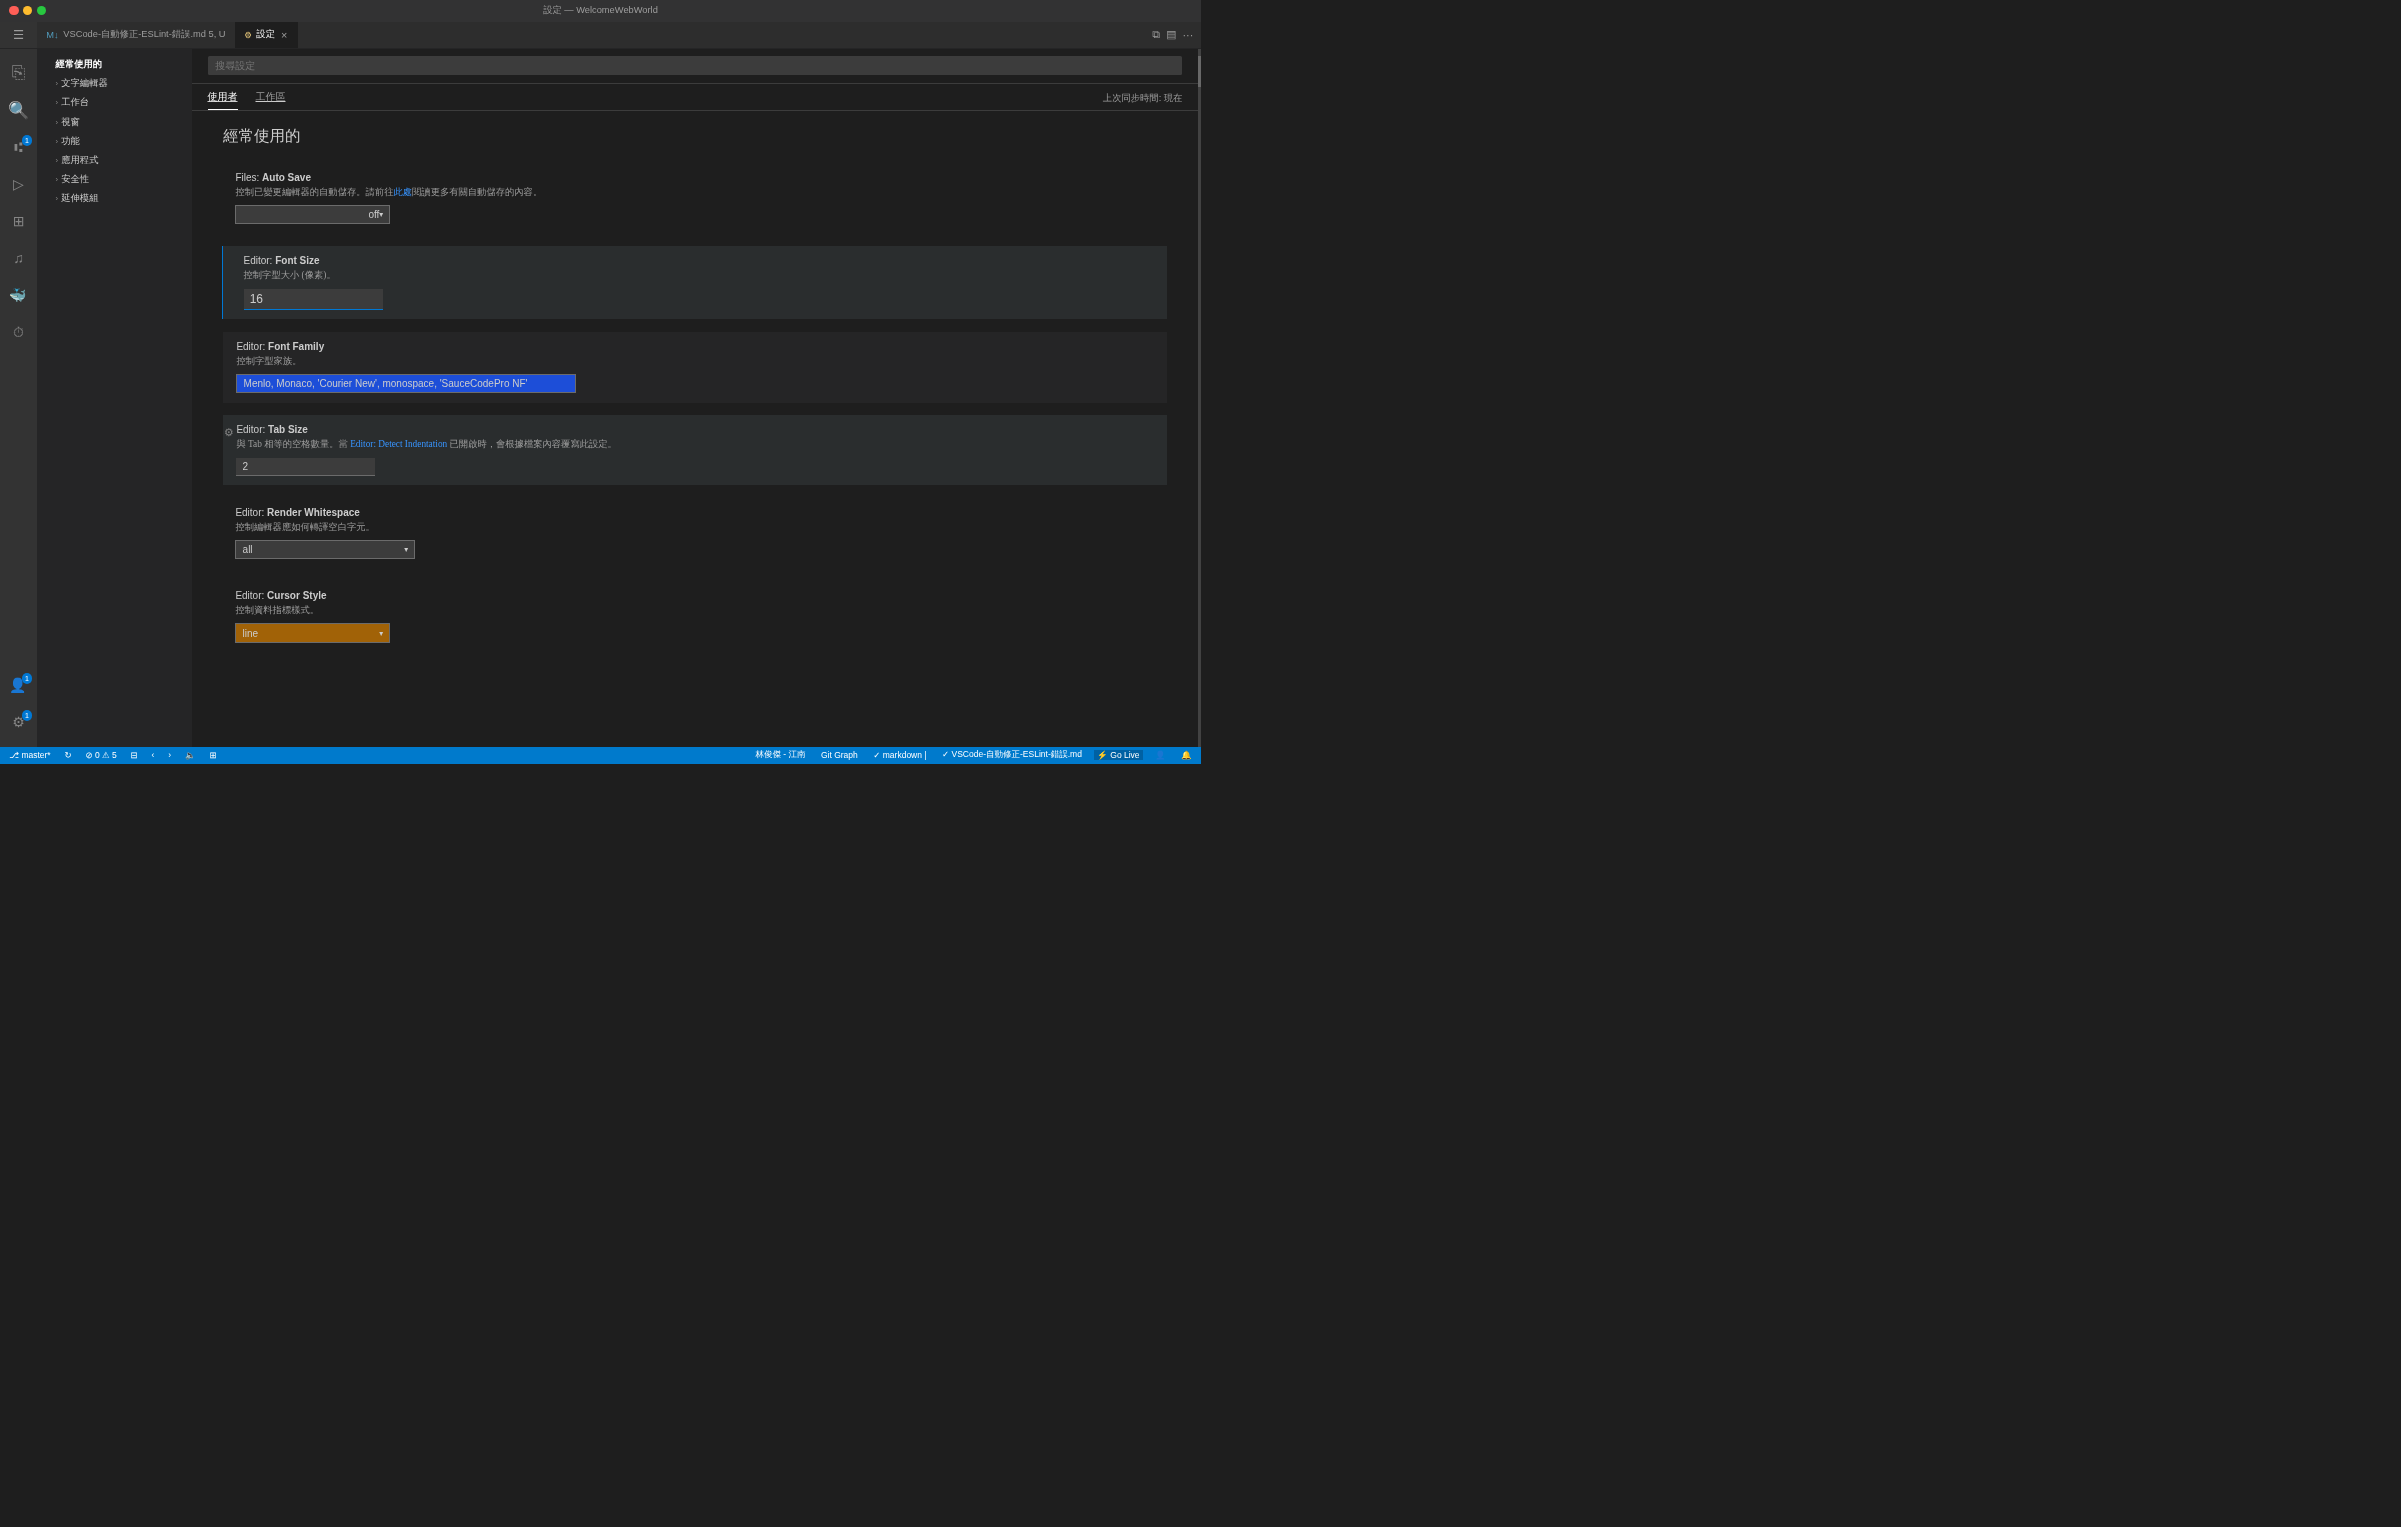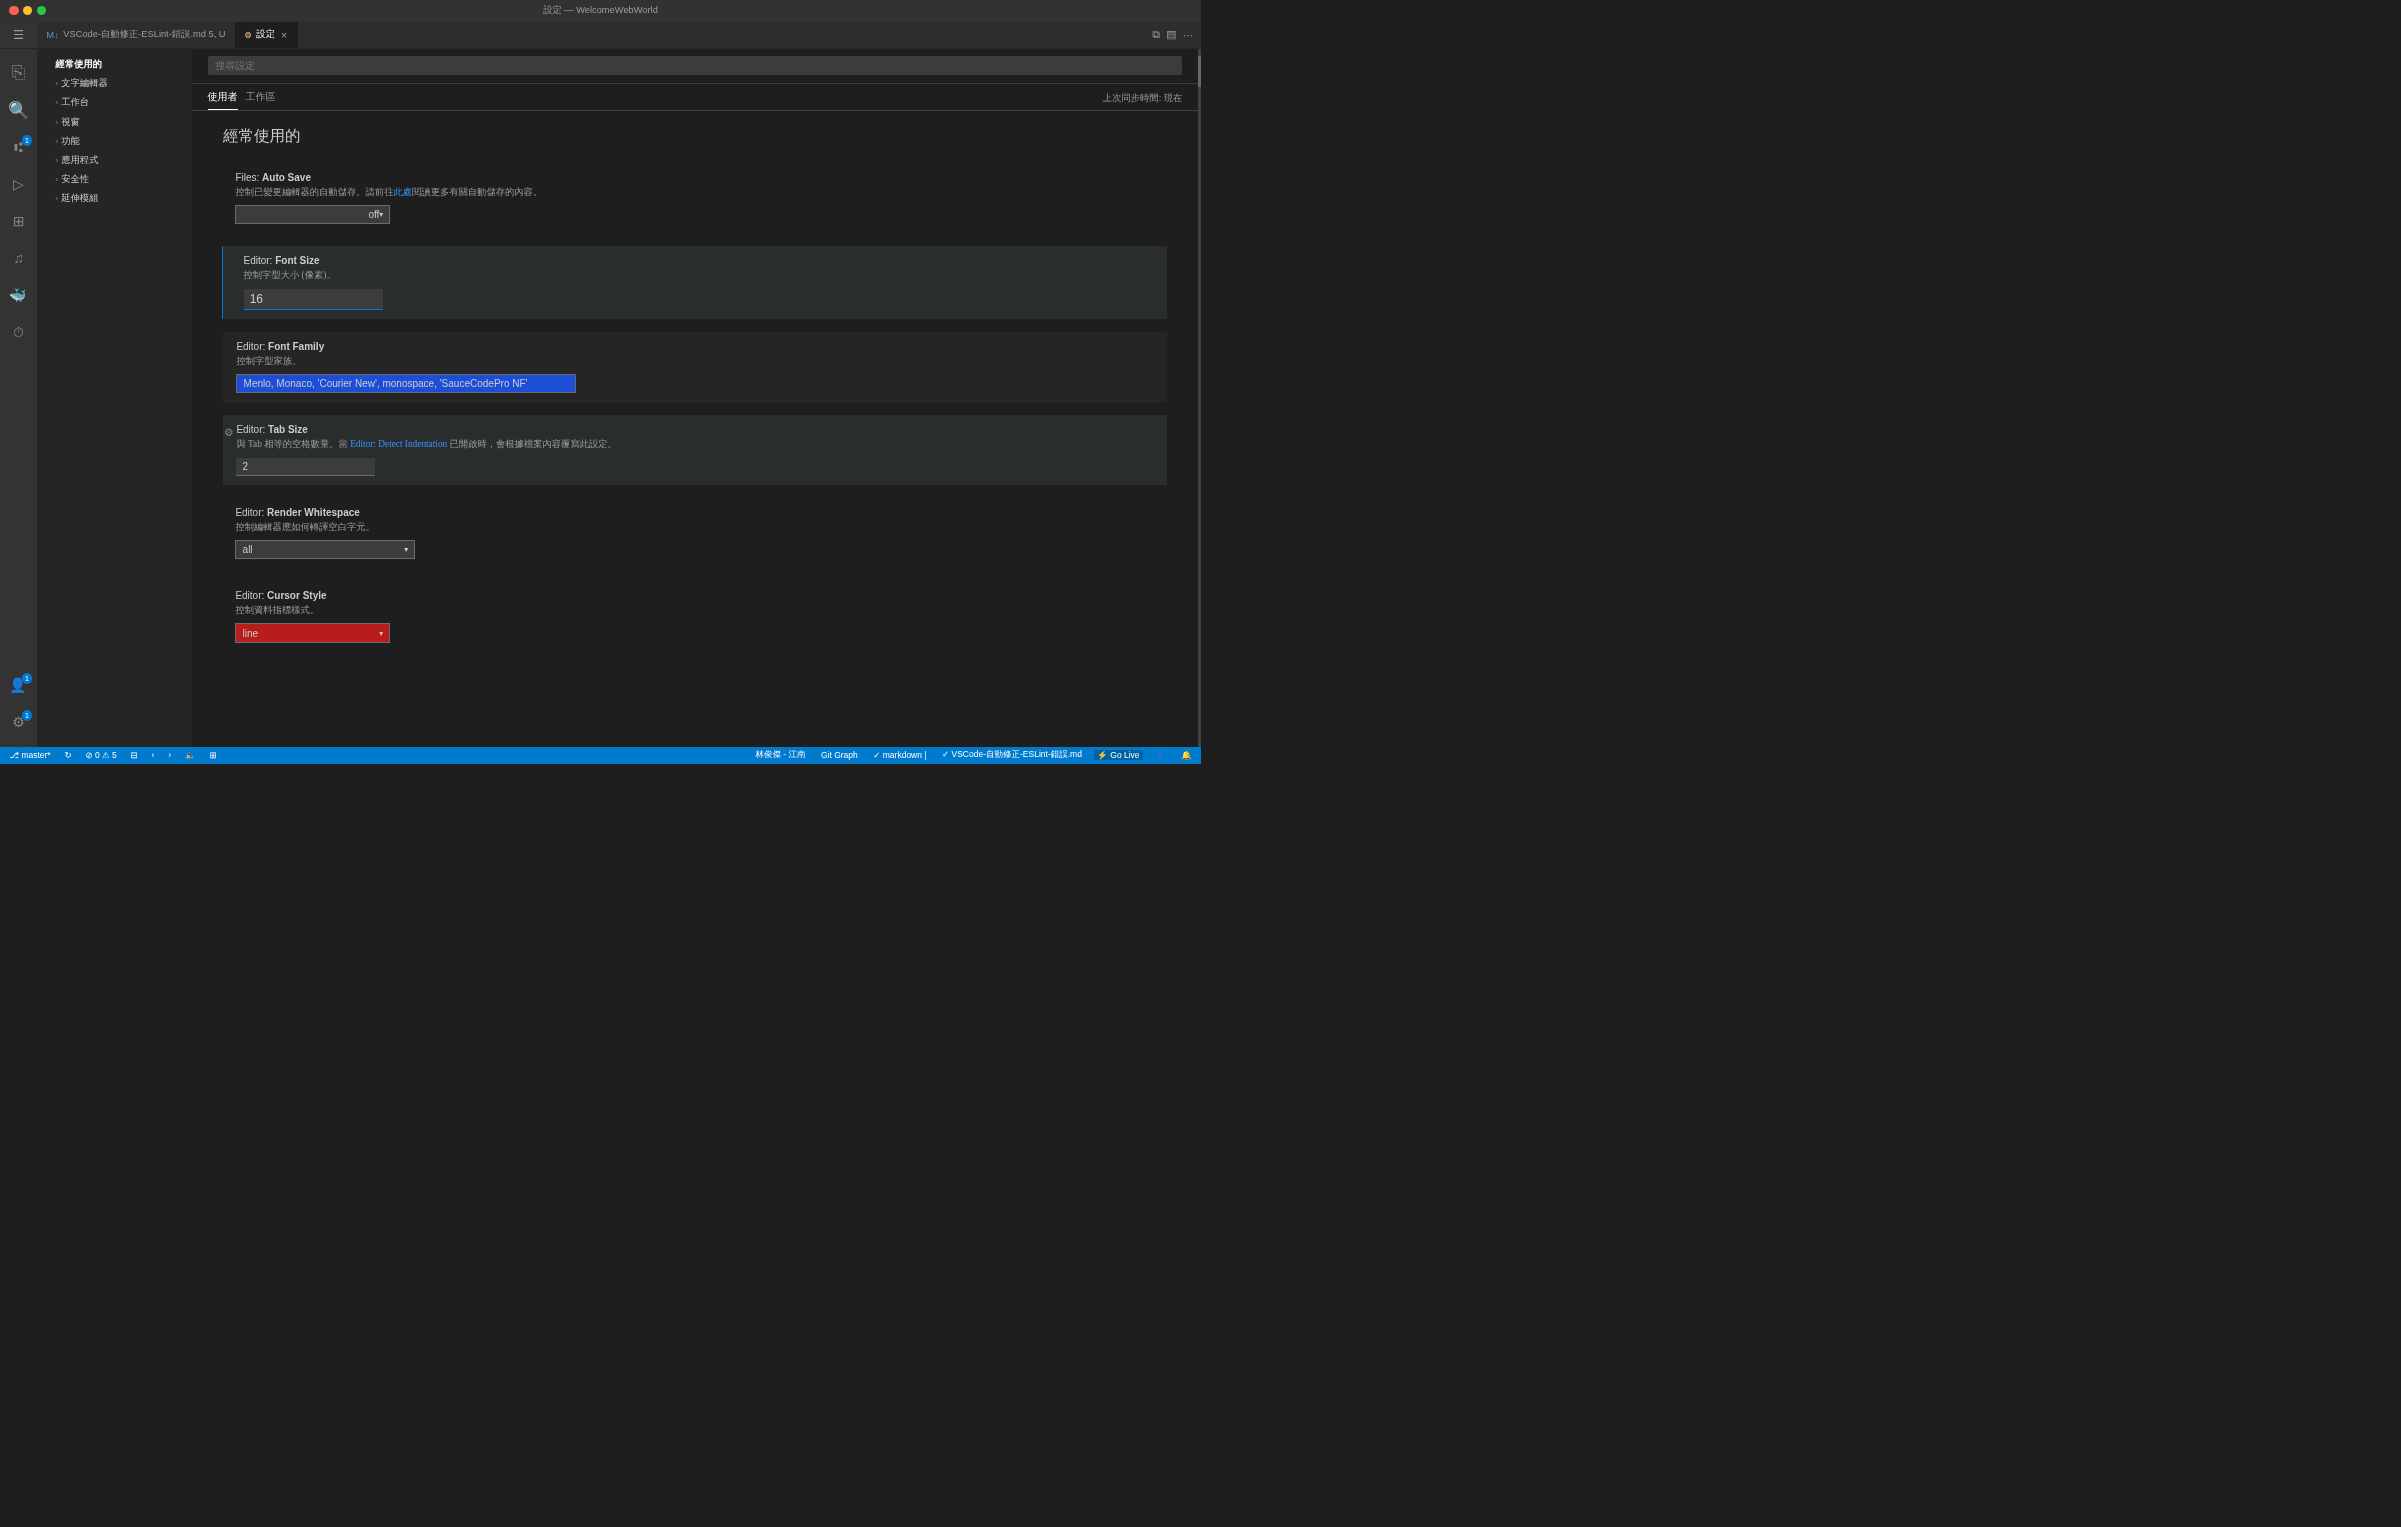--- a/index.html
+++ b/index.html
@@ -214,21 +214,22 @@
     .settings-tabs {
       display: flex;
       gap: 15.5px;
       padding: 6.2px 15.5px 0;
       border-bottom: 0.8px solid #3c3c3c;
       align-items: flex-end;
       justify-content: space-between;
     }
     .settings-tab-group {
       display: flex;
-      gap: 8px;
+      gap: 18px;
+      text-decoration: underline;
     }
     .settings-tab {
       font-size: 10px;
       color: #9d9d9d;
       cursor: pointer;
       padding-bottom: 4.6px;
       border-bottom: 1.5px solid transparent;
     }
     .settings-tab.active {
       color: #ffffff;
@@ -537,21 +538,21 @@
             <span>all</span>
             <span style="font-size:7.7px;">▾</span>
           </div>
         </div>
 
         <div class="setting-item" style="padding: 9.3px 12.4px;">
           <div class="setting-label">
             <span>Editor: </span><strong>Cursor Style</strong>
           </div>
           <div class="setting-desc">控制資料指標樣式。</div>
-          <div class="setting-select" style="width:155px; background:#b91c1c; border:0.8px solid #6b6b6b; padding:3.1px 6.2px; display:flex; align-items:center; justify-content:space-between; cursor:pointer;">
+          <div class="setting-select" style="width:155px; background:#a16207; border:0.8px solid #6b6b6b; padding:3.1px 6.2px; display:flex; align-items:center; justify-content:space-between; cursor:pointer;">
             <span>line</span>
             <span style="font-size:7.7px;">▾</span>
           </div>
         </div>
 
 
       </div>
     </div>
 
     <div style="width:3.1px; background:#424242; flex-shrink:0; position:relative;">

